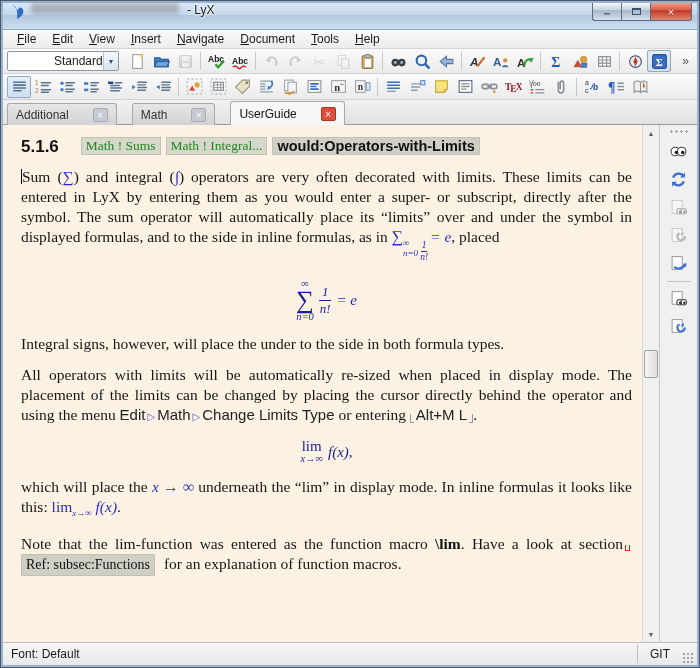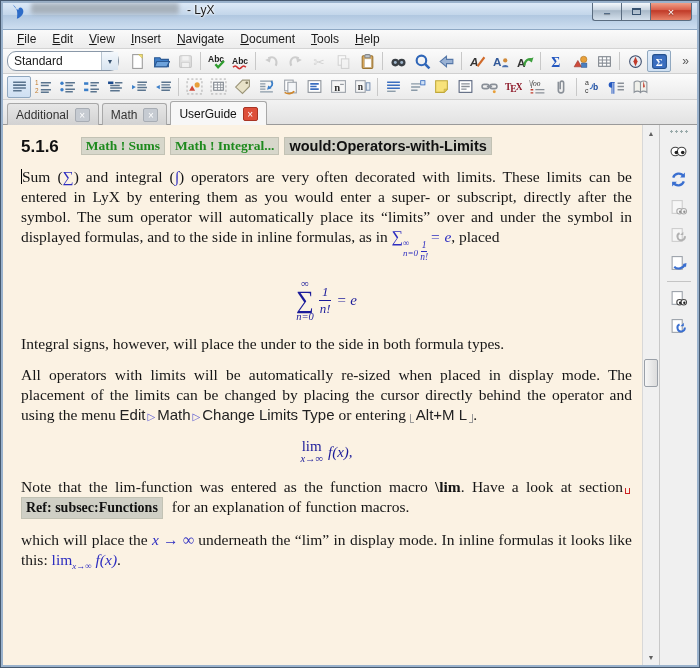--- a/index.html
+++ b/index.html
@@ -40,51 +40,51 @@
   .toolbar { display: flex; align-items: center; background: linear-gradient(#fbfbfb, #ebebeb);
              border-bottom: 1px solid #d0d0d0; padding: 0 4px; }
   .tb1 { height: 25px; flex: 0 0 25px; }
   .tb2 { height: 26px; flex: 0 0 26px; }
   .tbtn { width: 24px; height: 22px; display: inline-flex; align-items: center; justify-content: center;
           border: 1px solid transparent; border-radius: 2px; flex: 0 0 auto; }
   .tbtn.pressed { border-color: #90a8c0; background: linear-gradient(#e4eefa, #cfe0f2); }
   .tbtn.disabled { filter: grayscale(1); opacity: .45; }
   .tsep { width: 1px; height: 18px; background: #c8c8c8; margin: 0 3px; flex: 0 0 1px; }
   .dropdown { width: 112px; height: 20px; background: #fff; border: 1px solid #8a98a8;
-              border-radius: 9px; display: flex; align-items: center; font-size: 12px;
-              color: #1a1a1a; margin-right: 6px; position: relative; flex: 0 0 auto; }
+              border-radius: 2px; display: flex; align-items: center; font-size: 12px;
+              color: #1a1a1a; margin-right: 6px; position: relative; flex: 0 0 auto; padding-left: 40px; }
   .dropdown .dd-value { padding-left: 6px; flex: 1; }
   .dropdown .dd-arrow { width: 17px; height: 18px; border-left: 1px solid #b8c4d0;
               background: linear-gradient(#f4f8fc, #d8e4f0); display: flex; align-items: center;
               justify-content: center; font-size: 7px; color: #35506e; }
   .overflow { font-size: 12px; color: #555; padding: 0 4px; margin-left: auto; }
 
   
   .tabbar { height: 25px; flex: 0 0 25px; background: linear-gradient(#f2f2f2, #e2e2e2);
             display: flex; align-items: flex-end; padding-left: 4px; border-bottom: 1px solid #9a9a9a; }
-  .tab { height: 22px; display: flex; align-items: center; gap: 6px; padding: 0 8px;
+  .tab { height: 22px; display: flex; align-items: center; gap: 24px; padding: 0 8px;
          font-size: 12px; color: #333; border: 1px solid #a8a8a8; border-bottom: none;
          border-radius: 3px 3px 0 0; background: linear-gradient(#e6e6e6, #d2d2d2);
-         margin-right: 3px; position: relative; top: 1px; }
+         margin-right: 15px; position: relative; top: 1px; }
   .tab.active { background: #f7f7f7; height: 24px; top: 1px; z-index: 2; color: #111; }
   .tab-close { width: 15px; height: 14px; border-radius: 2px; background: #c6cbd2;
                color: #fff; font-size: 10px; line-height: 14px; text-align: center;
                border: 1px solid #a8adb4; }
   .tab.active .tab-close { background: #dd4f3a; border-color: #a83424; }
 
   
   .main { flex: 1; display: flex; min-height: 0; background: #fff; }
   .doc { flex: 1; background: #fbf2e3; overflow: hidden; padding: 6px 10px 0 18px;
          font-family: "Liberation Serif", serif; font-size: 15.5px; color: #161616; }
 
   .heading { font-family: "Liberation Sans", sans-serif; font-weight: bold; font-size: 17px;
              color: #101010; margin: 6px 0 10px 0; display: flex; align-items: flex-start; flex-wrap: wrap; }
   .hnum { margin-right: 22px; }
   .htitle { margin-right: 6px; }
-  .chip { display: inline-block; font-weight: bold; font-family: "Liberation Serif", serif;
+  .chip { display: inline-block; font-weight: normal; font-family: "Liberation Serif", serif;
           font-size: 13.5px; background: #d7d7cb; border: 1px solid #c2c2b4; padding: 0 4px;
           margin-right: 5px; color: #1e8a1e; white-space: nowrap; }
   .chip.label { font-family: "Liberation Sans", sans-serif; font-weight: bold; color: #111;
                 font-size: 14.5px; background: #cfcfc5; }
   .chip.ref { font-family: "Liberation Serif", serif; color: #111; font-size: 14px; background: #cfcfc5; }
 
   p.body { text-align: justify; line-height: 20px; margin-bottom: 11px; }
   .caret { display: inline-block; width: 1px; height: 15px; background: #000; vertical-align: -2px; }
   .m { color: #2d2dc0; }
   .mi { color: #2d2dc0; font-style: italic; }
@@ -556,23 +556,23 @@
       <div class="dformula">
         <span class="row">
           <span class="dlim">
             <span class="limword">lim</span>
             <span class="limsub">x→∞</span>
           </span>
           <span class="dfx">f(x),</span>
         </span>
       </div>
 
+      <p class="body"><span>which will place the </span><span class="mi">x → ∞</span><span> underneath the “lim” in display mode. In inline formulas it looks like this: </span><span class="m"><span>lim</span><sub class="msub">x→∞</sub>&nbsp;<span class="mi">f(x)</span></span><span>.</span></p>
+
       <p class="body"><span>Note that the lim-function was entered as the function macro </span><span class="macro">\lim</span><span>. Have a look at section</span><span class="pspace"></span><span class="chip ref">Ref: subsec:Functions</span><span> for an explanation of function macros.</span></p>
-
-      <p class="body"><span>which will place the </span><span class="mi">x → ∞</span><span> underneath the “lim” in display mode. In inline formulas it looks like this: </span><span class="m"><span>lim</span><sub class="msub">x→∞</sub>&nbsp;<span class="mi">f(x)</span></span><span>.</span></p>
 
     </div>
 
     <div class="vscroll">
       <div class="sbtn">▲</div>
       <div class="strack">
         <div class="sthumb"></div>
       </div>
       <div class="sbtn">▼</div>
     </div>
@@ -631,14 +631,19 @@
         <span class="sbtnicon">
           <svg width="17" height="17" viewBox="0 0 16 16">
             <rect x="2" y="1.5" width="9.5" height="12" fill="#fff" stroke="#9aa0a8"></rect>
             <path d="M14 9a3.5 3.5 0 1 1-5-3" stroke="#3a6fd0" stroke-width="1.8" fill="none"></path>
             <path d="M13 4.5v3.2h-3.2z" fill="#3a6fd0"></path>
           </svg>
         </span>
       </div>
   </div>
 
+  <div class="statusbar">
+    <span>Font: Default</span>
+    <span class="status-right">GIT</span>
+    <span class="grip"></span>
+  </div>
 
 </div>
 
 </body></html>

